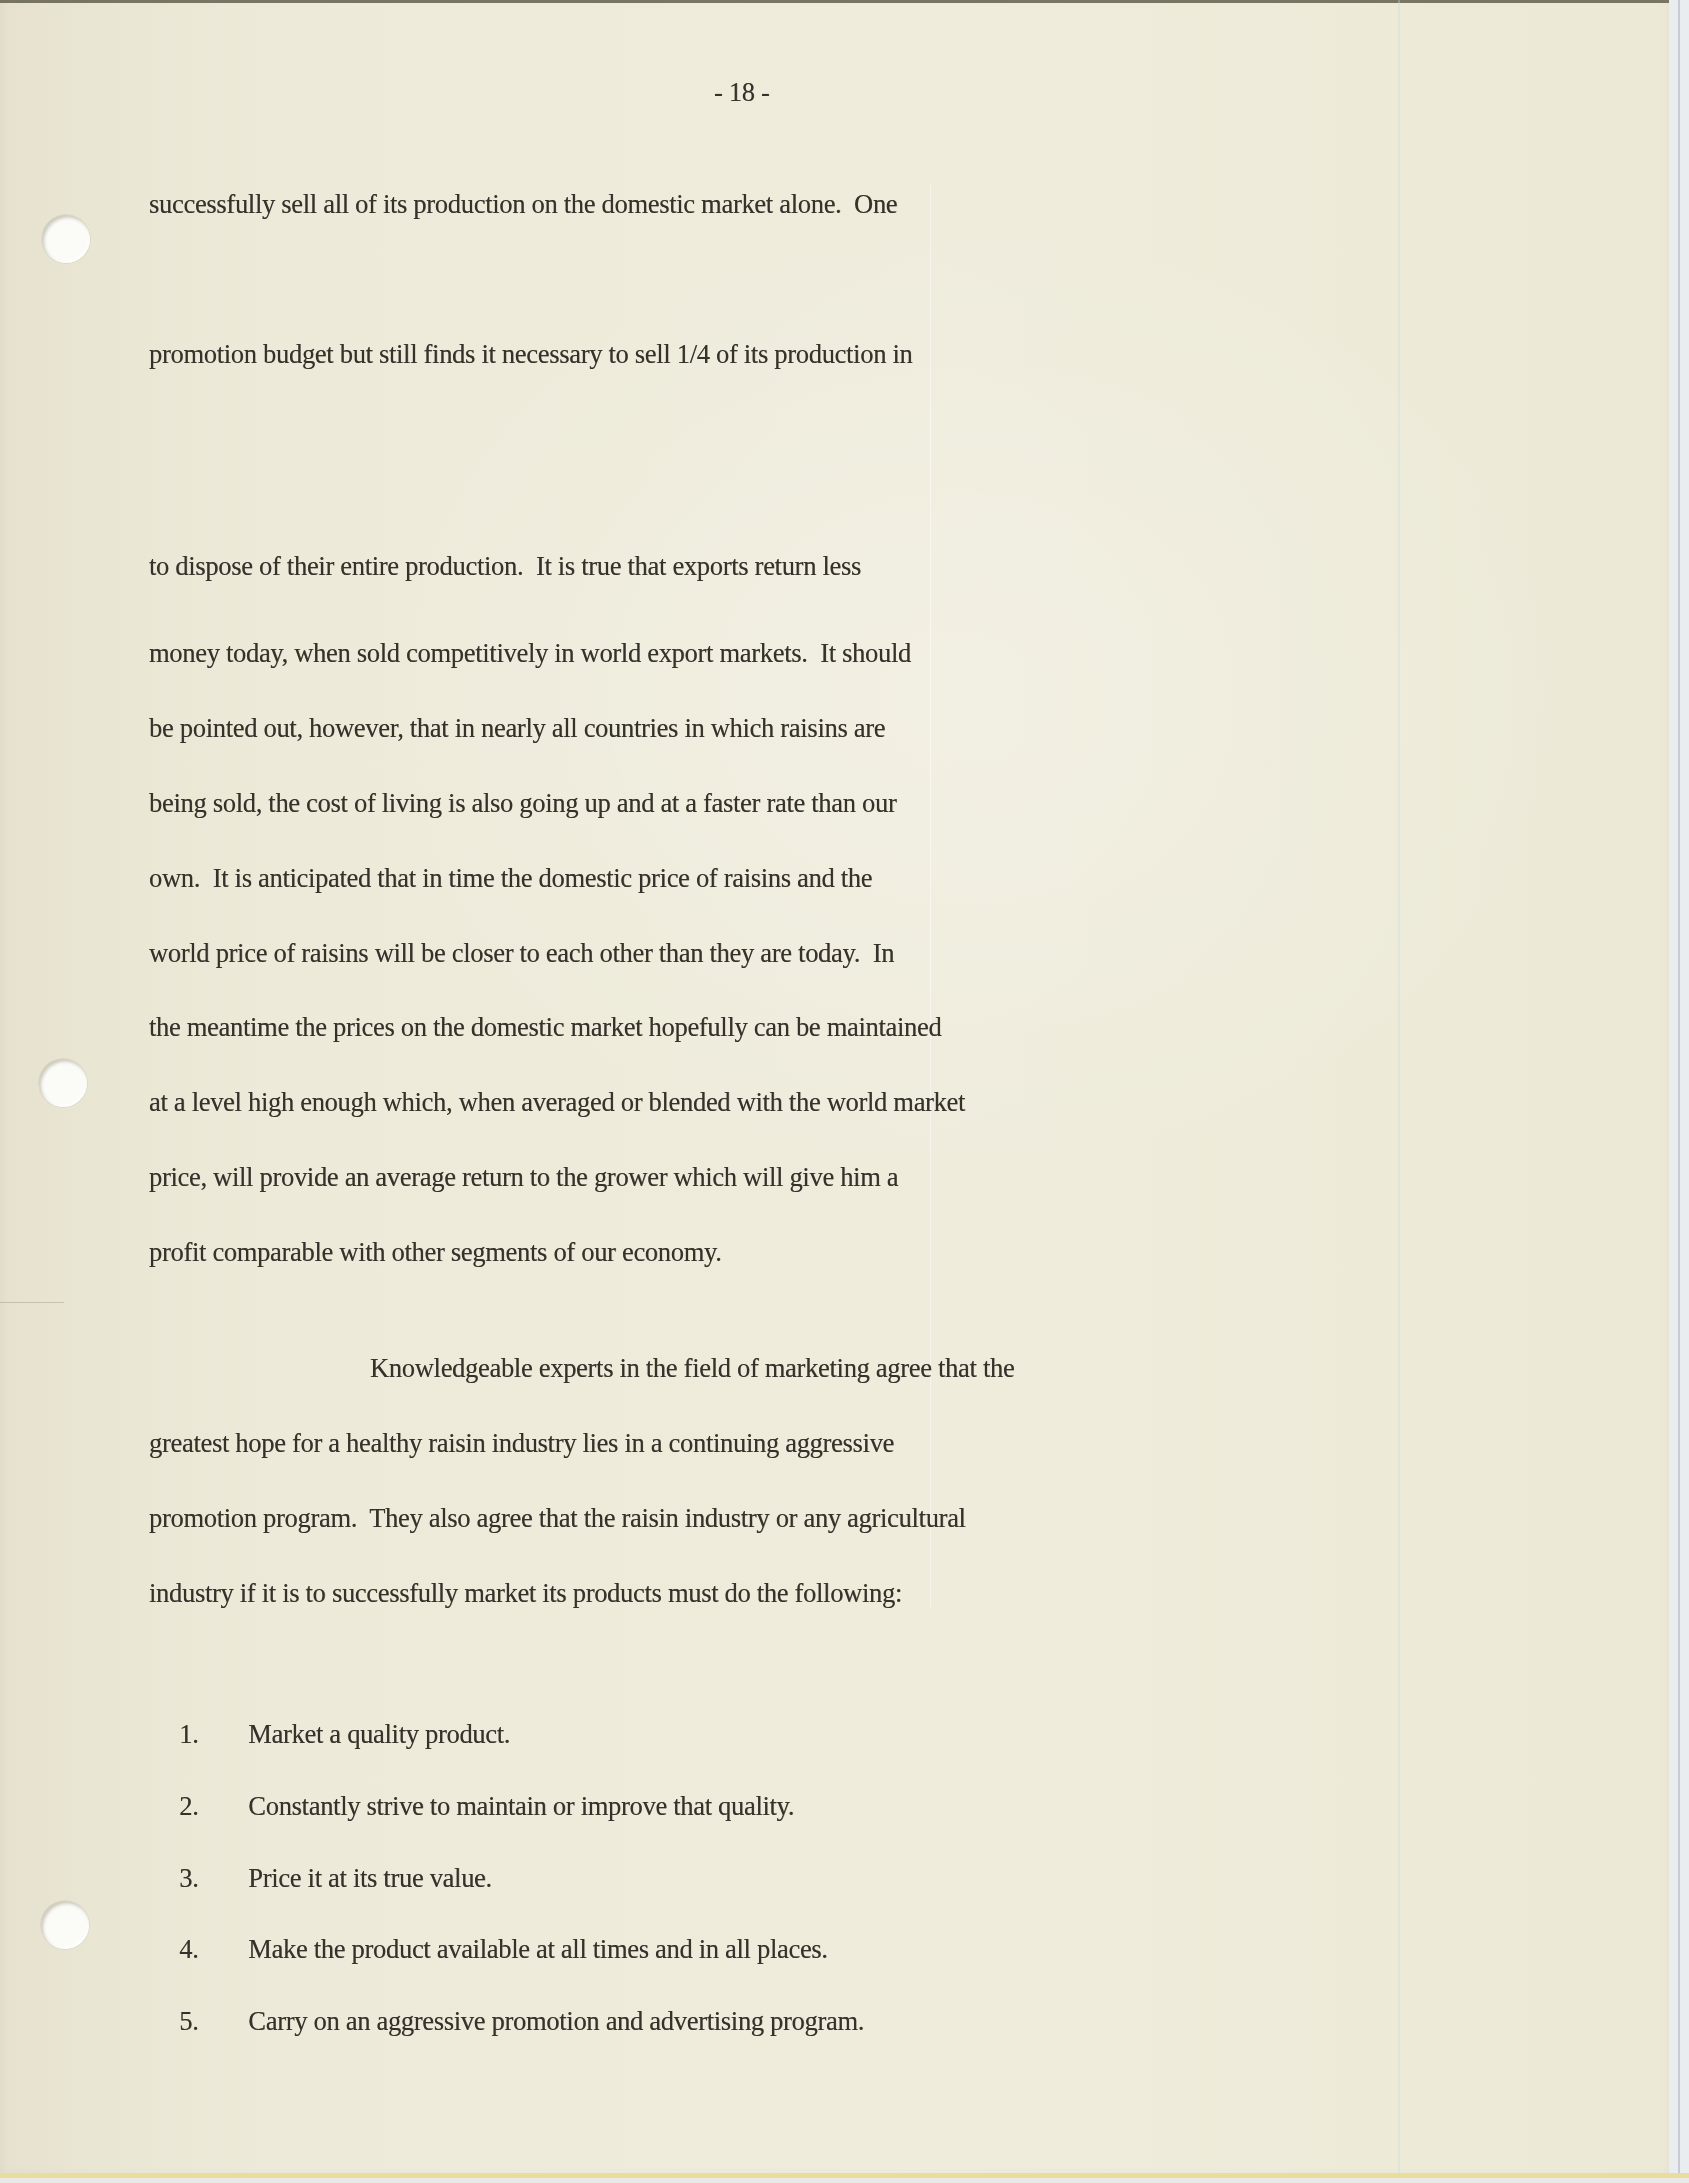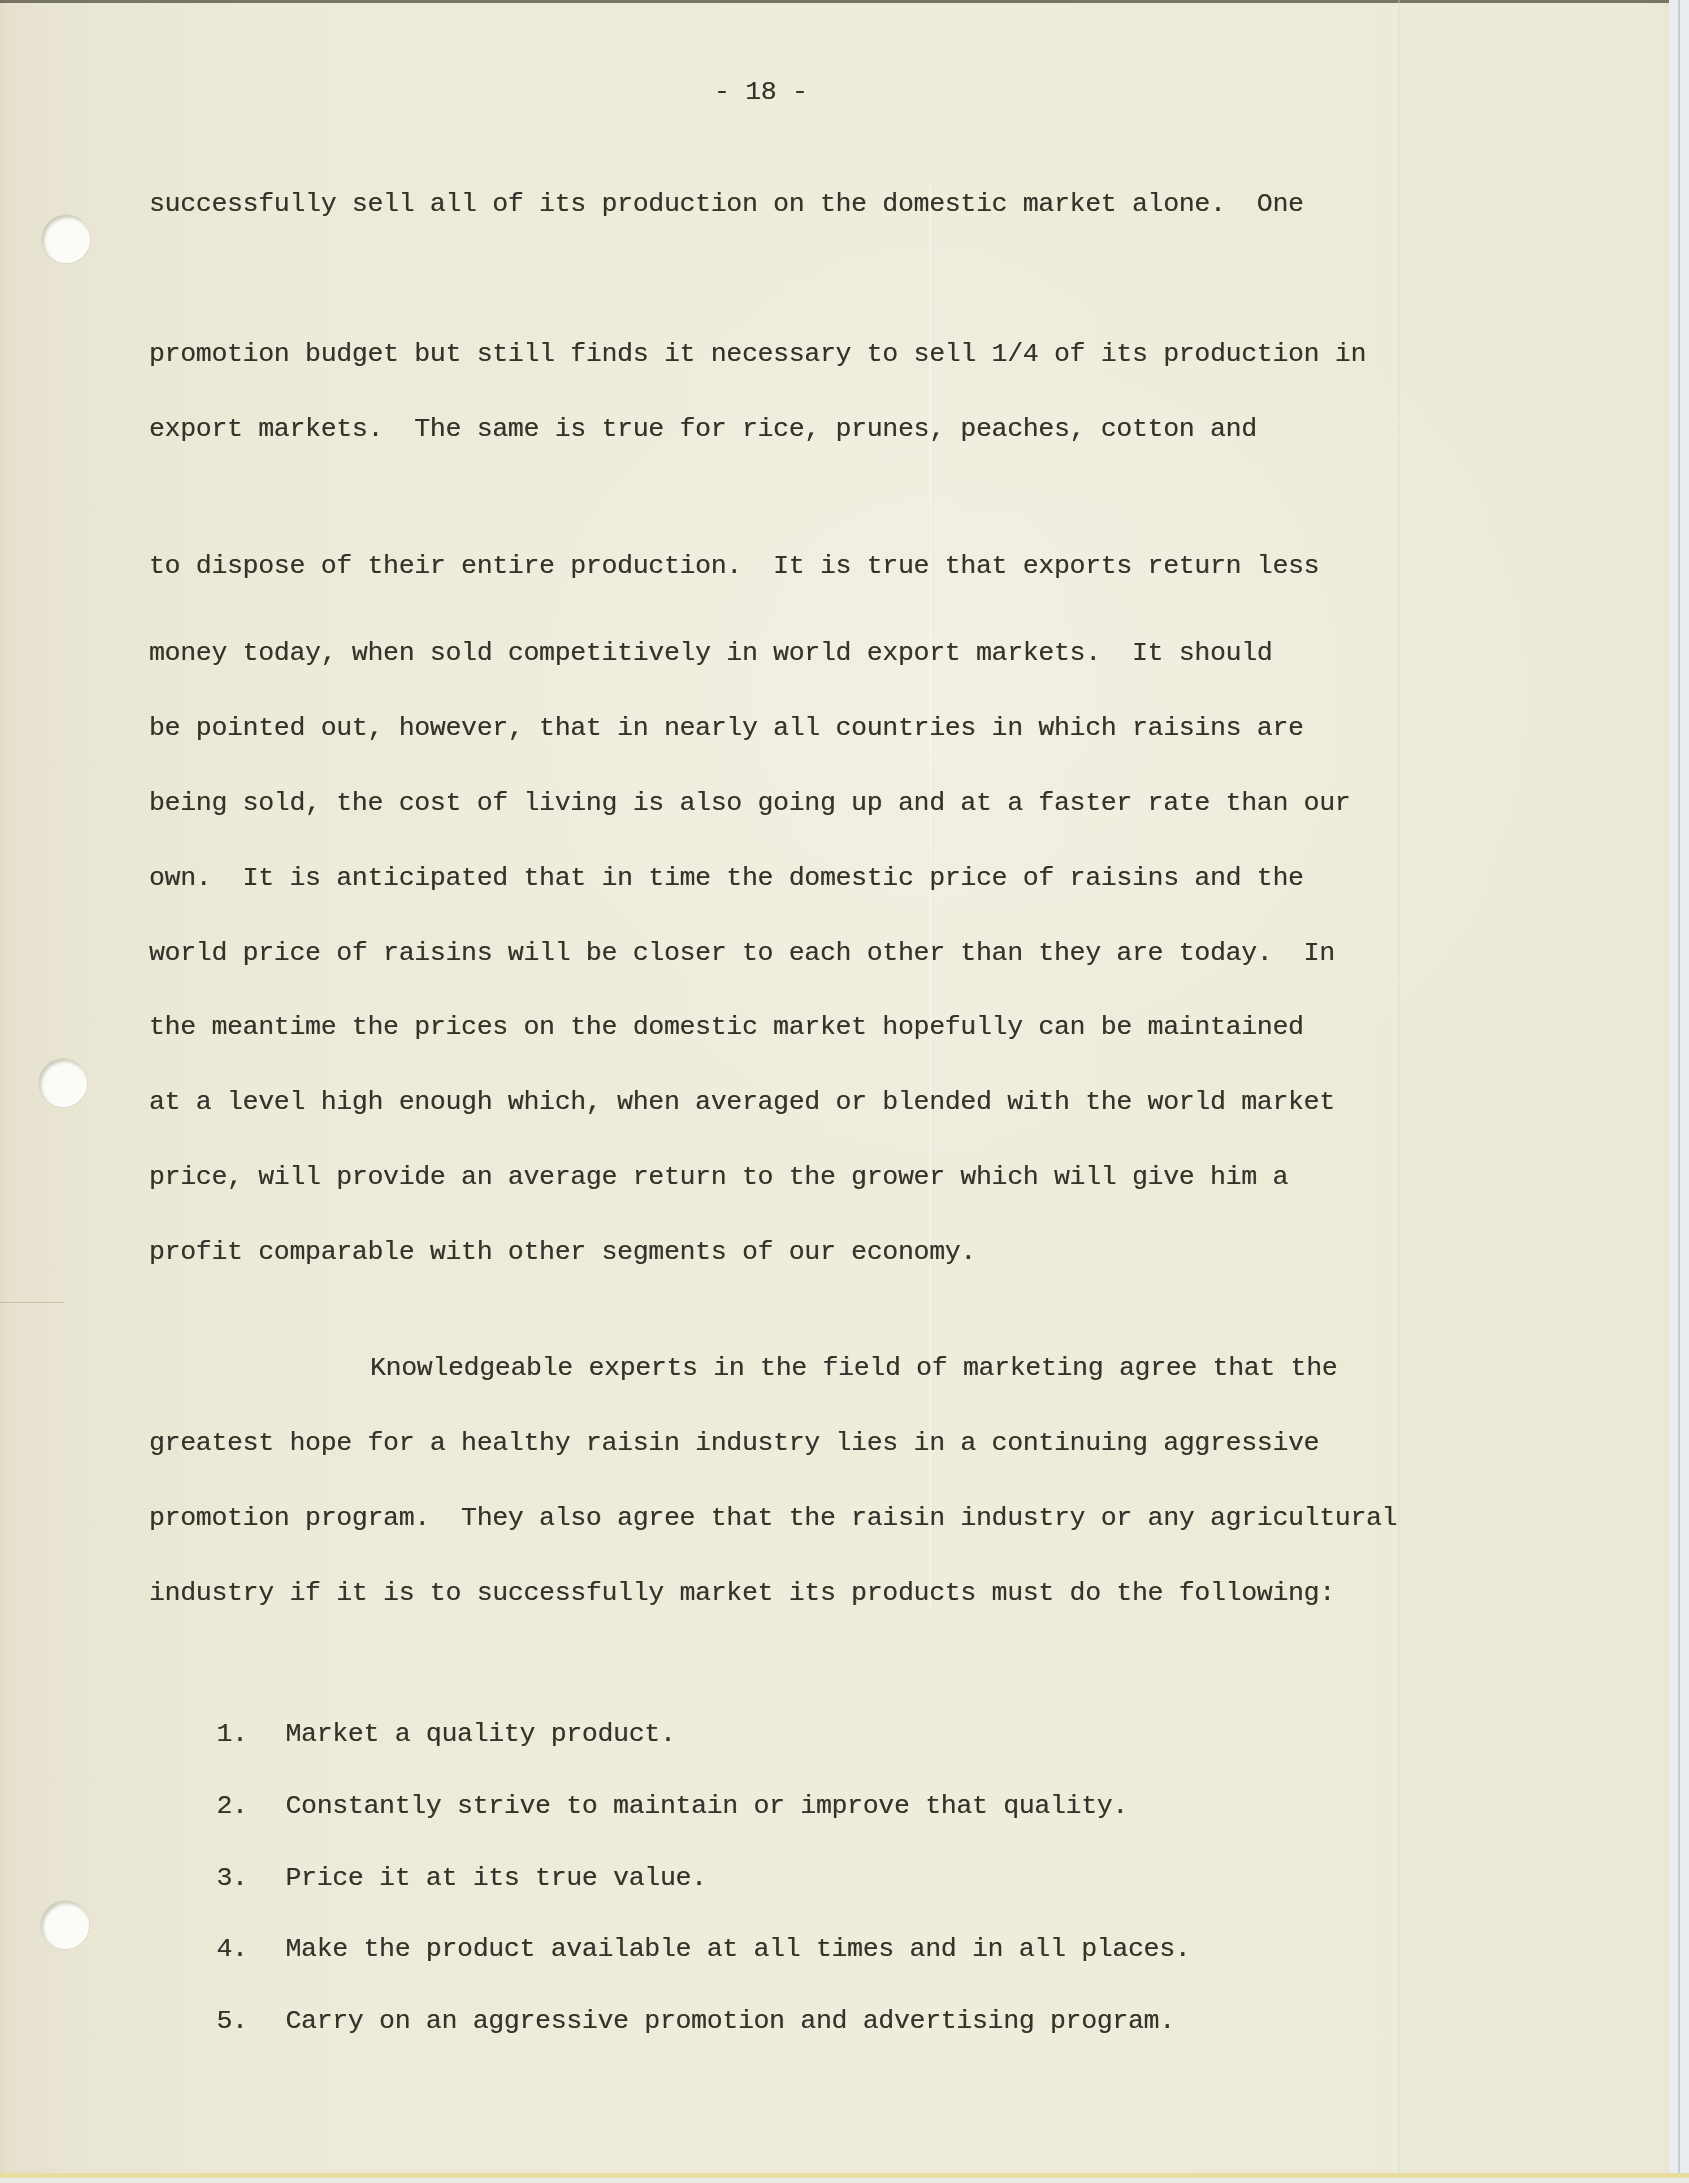--- a/index.html
+++ b/index.html
@@ -1,21 +1,21 @@
 <!DOCTYPE html>
 <html style="font-size:10.6px"><head>
 <meta charset="utf-8">
 <style>
   html,body{margin:0;padding:0;background:#dfe3e6;}
   .scan{
     position:relative;
     width:1689px;height:2183px;
     overflow:hidden;
     background:#e9edf0;
-    font-family:Liberation Mono, monospace;
+    font-family:Liberation Serif, serif;
   }
   .paper{
     position:absolute;left:0;top:0;width:1669px;height:2183px;
     background:
       radial-gradient(ellipse 994px 795px at 58% 32%, rgba(255,255,255,0.22), rgba(255,255,255,0) 65%),
       linear-gradient(90deg,#e5e1ce 0px,#eae6d4 93px,#eeead9 278px,#efecdc 55%,#edead8 85%,#ece9d6 100%);
     box-shadow:inset 0 -6.6px 9.3px rgba(120,115,90,0.08);
   }
   .top-edge{position:absolute;left:0;top:0;width:1669px;height:2.6px;background:#63614d;opacity:0.85;}
   .right-strip{position:absolute;left:1669px;top:0;width:20px;height:2183px;background:#e9edf0;}
@@ -61,21 +61,20 @@
   <div class="h-crease"></div>
 
   <div class="hole hole-1"></div>
   <div class="hole hole-2"></div>
   <div class="hole hole-3"></div>
 
   <div class="line header-line" style="top:76px">- 18 -</div>
 
   <div class="line" style="top:188px">successfully sell all of its production on the domestic market alone.  One</div>
   <div class="line" style="top:338px">promotion budget but still finds it necessary to sell 1/4 of its production in</div>
-  <div class="line" style="top:413px">export markets.  The same is true for rice, prunes, peaches, cotton and</div>
   <div class="line" style="top:550px">to dispose of their entire production.  It is true that exports return less</div>
   <div class="line" style="top:637px">money today, when sold competitively in world export markets.  It should</div>
   <div class="line" style="top:712px">be pointed out, however, that in nearly all countries in which raisins are</div>
   <div class="line" style="top:787px">being sold, the cost of living is also going up and at a faster rate than our</div>
   <div class="line" style="top:862px">own.  It is anticipated that in time the domestic price of raisins and the</div>
   <div class="line" style="top:937px">world price of raisins will be closer to each other than they are today.  In</div>
   <div class="line" style="top:1011px">the meantime the prices on the domestic market hopefully can be maintained</div>
   <div class="line" style="top:1086px">at a level high enough which, when averaged or blended with the world market</div>
   <div class="line" style="top:1161px">price, will provide an average return to the grower which will give him a</div>
   <div class="line" style="top:1236px">profit comparable with other segments of our economy.</div>

